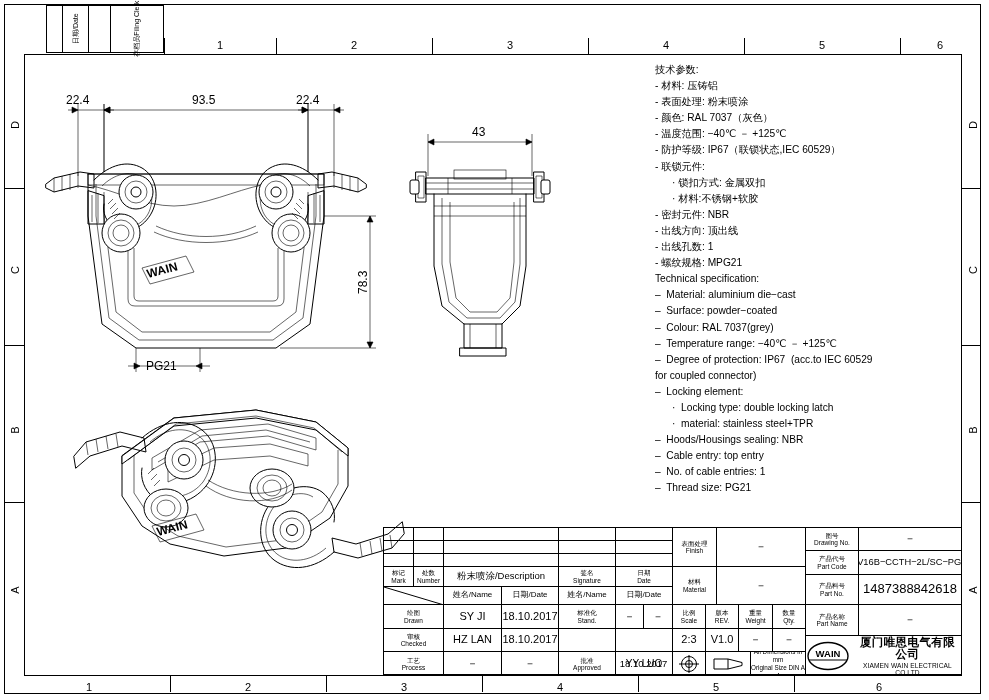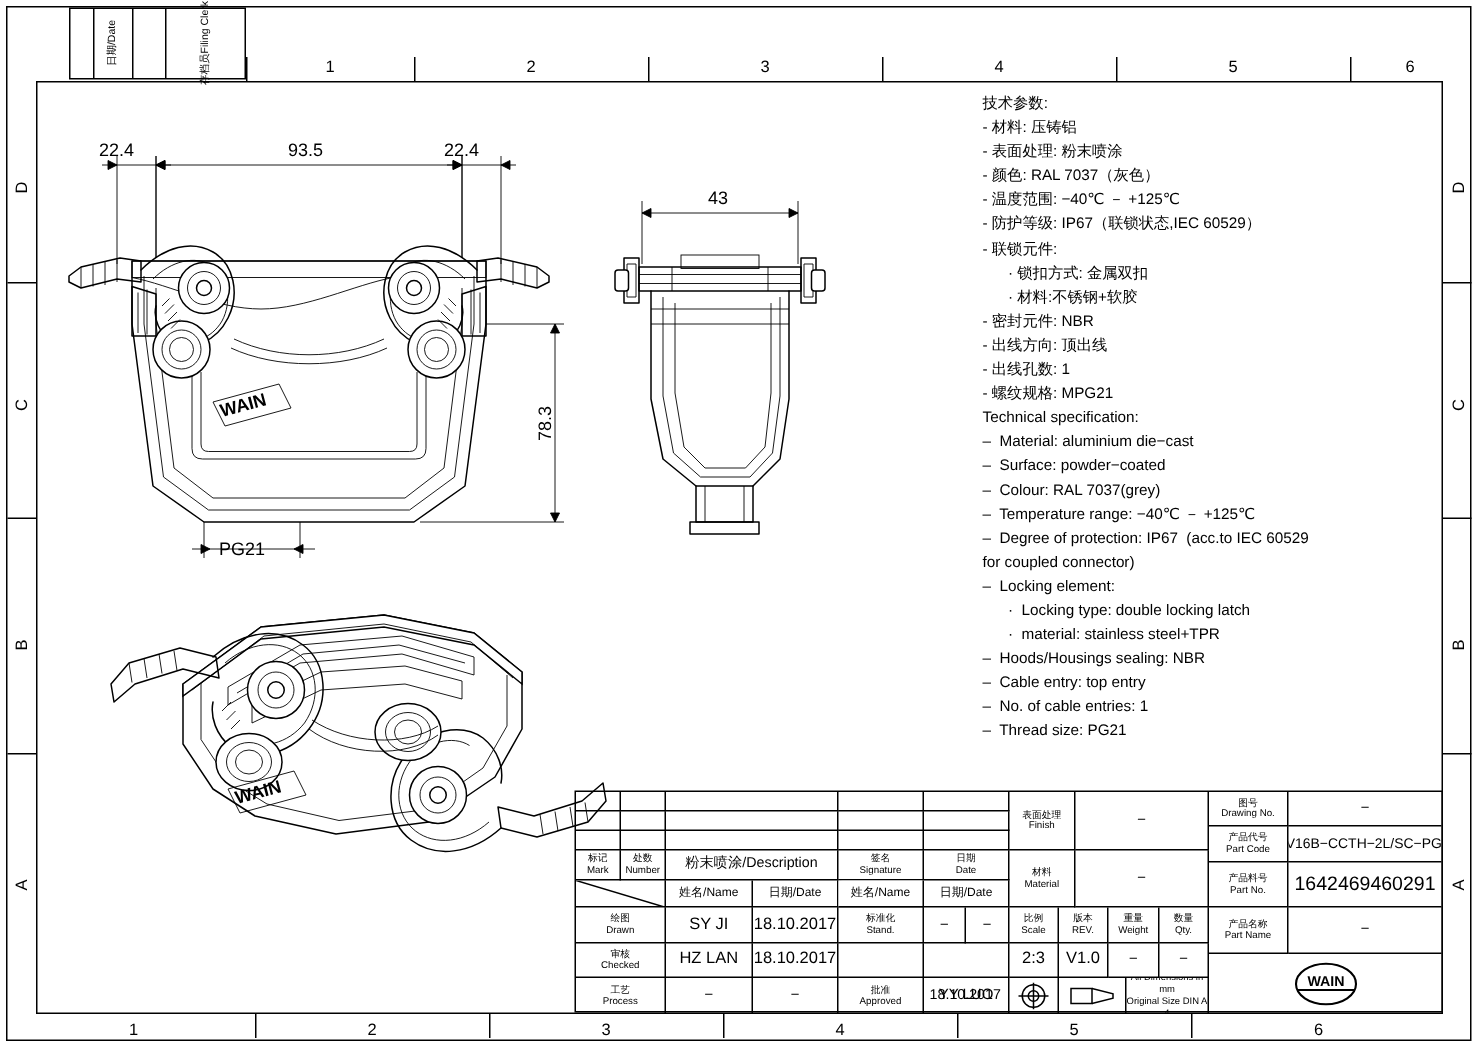--- a/index.html
+++ b/index.html
@@ -436,30 +436,34 @@
       <span>Original Size DIN A 4</span>
     </div>
 
     <div class="cell cn" style="left:422px;top:0;width:53px;height:23px;white-space:pre;"><span>图号</span><span>Drawing No.</span></div>
     <div class="cell val nr" style="left:475px;top:0;width:102px;height:23px;">－</div>
 
     <div class="cell cn" style="left:422px;top:23px;width:53px;height:24px;white-space:pre;"><span>产品代号</span><span>Part Code</span></div>
     <div class="cell nr" style="left:475px;top:23px;width:102px;height:24px;font-size:9.3px;">WV16B−CCTH−2L/SC−PG21</div>
 
     <div class="cell cn" style="left:422px;top:47px;width:53px;height:30px;white-space:pre;"><span>产品料号</span><span>Part No.</span></div>
-    <div class="cell valbig nr" style="left:475px;top:47px;width:102px;height:30px;">1642469460291</div>
+    <div class="cell valbig nr" style="left:475px;top:47px;width:102px;height:30px;">1487388842618</div>
 
     <div class="cell cn" style="left:422px;top:77px;width:53px;height:31px;white-space:pre;"><span>产品名称</span><span>Part Name</span></div>
     <div class="cell val nr" style="left:475px;top:77px;width:102px;height:31px;">－</div>
 
     <div class="cell nr nb logocell" style="left:422px;top:108px;width:155px;height:40px;">
       <svg width="44" height="30" viewBox="0 0 44 30" style="flex:none;">
         <ellipse cx="22" cy="15" rx="20" ry="13.5" fill="none" stroke="#000" stroke-width="1.4"></ellipse>
         <line x1="3" y1="19" x2="41" y2="19" stroke="#000" stroke-width="1.2"></line>
         <text x="22" y="16" font-family="Liberation Sans, sans-serif" font-size="9.5" font-weight="bold" text-anchor="middle" fill="#000">WAIN</text>
       </svg>
+      <div style="display:flex;flex-direction:column;align-items:center;justify-content:center;">
+        <div style="font-size:11.5px;font-weight:bold;letter-spacing:.4px;">厦门唯恩电气有限公司</div>
+        <div style="font-size:6.6px;letter-spacing:.1px;margin-top:1px;">XIAMEN WAIN ELECTRICAL CO.LTD</div>
+      </div>
     </div>
   </div>
 
   <div style="position:absolute;left:615px;top:651px;width:57px;height:24px;
               display:flex;align-items:center;justify-content:center;font-size:9.5px;">18.10.2017</div>
 
 </div>
 
 </body></html>

